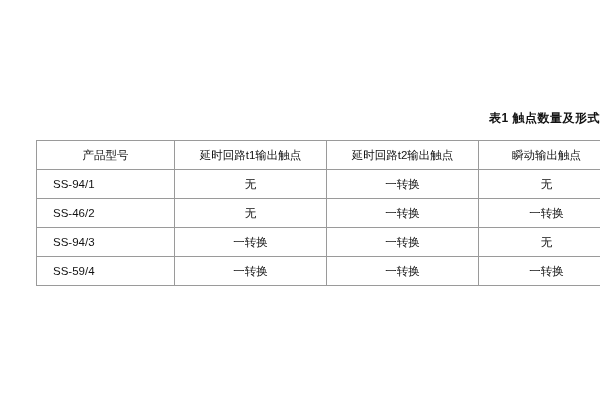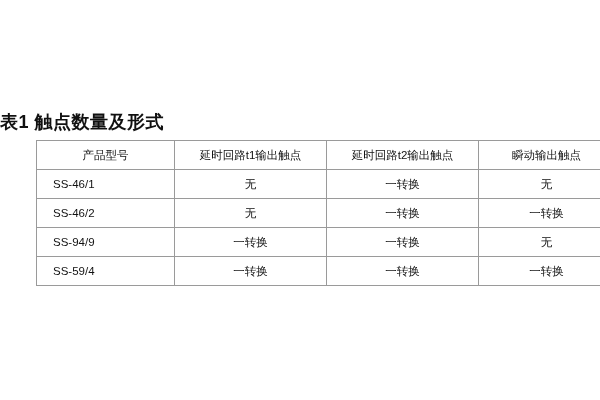--- a/index.html
+++ b/index.html
@@ -18,22 +18,22 @@
     position: relative;
     width: 600px;
     height: 400px;
     box-sizing: border-box;
   }
   .table-caption {
     position: absolute;
     top: 110px;
     left: 0;
     width: 600px;
-    text-align: left;
-    font-size: 18px;
+    text-align: right;
+    font-size: 12px;
     font-weight: 700;
     letter-spacing: 0.5px;
     color: #111111;
   }
   .table-wrap {
     position: absolute;
     top: 140px;
     left: 36px;
     width: 528px;
   }
@@ -83,33 +83,33 @@
       <thead>
         <tr>
           <th>产品型号</th>
           <th>延时回路t1输出触点</th>
           <th>延时回路t2输出触点</th>
           <th>瞬动输出触点</th>
         </tr>
       </thead>
       <tbody>
         <tr>
-          <td class="model">SS-46/1</td>
+          <td class="model">SS-94/1</td>
           <td>无</td>
           <td>一转换</td>
           <td>无</td>
         </tr>
         <tr>
           <td class="model">SS-46/2</td>
           <td>无</td>
           <td>一转换</td>
           <td>一转换</td>
         </tr>
         <tr>
-          <td class="model">SS-94/9</td>
+          <td class="model">SS-94/3</td>
           <td>一转换</td>
           <td>一转换</td>
           <td>无</td>
         </tr>
         <tr>
           <td class="model">SS-59/4</td>
           <td>一转换</td>
           <td>一转换</td>
           <td>一转换</td>
         </tr>

